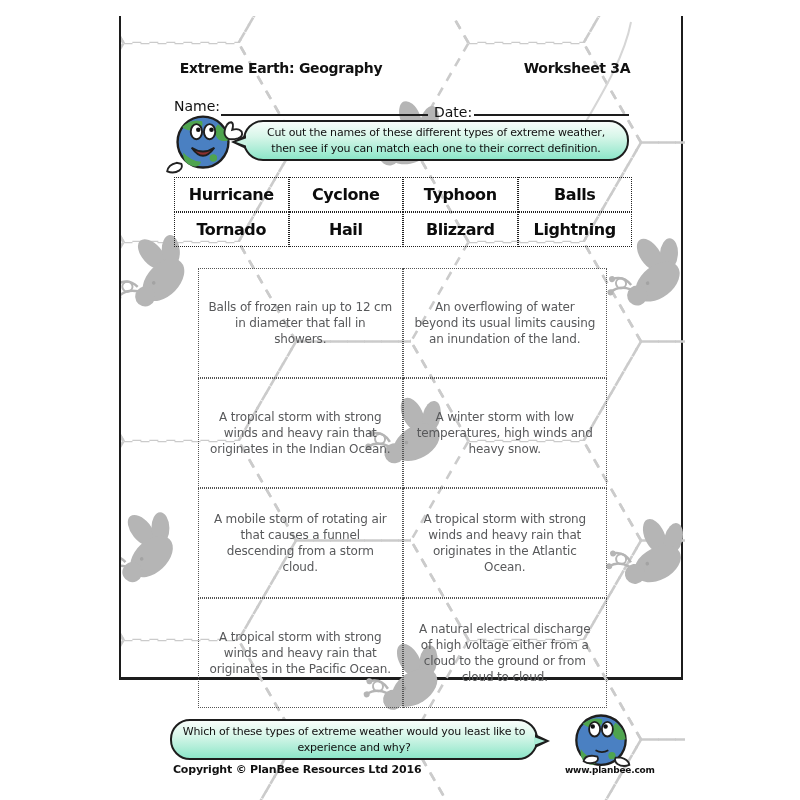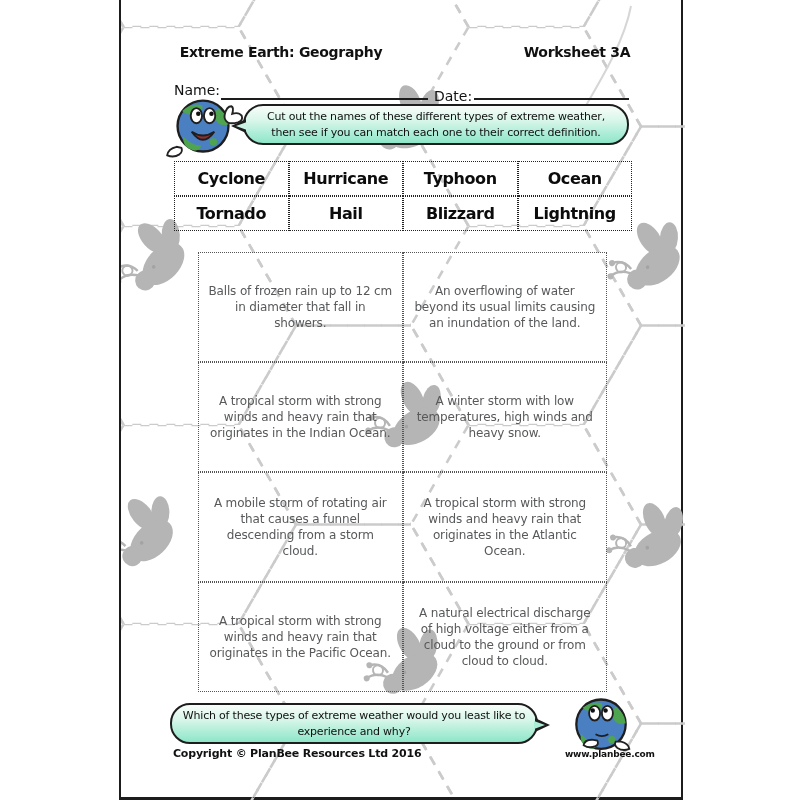--- a/index.html
+++ b/index.html
@@ -1,21 +1,21 @@
 <!DOCTYPE html>
 <html><head>
 <meta charset="utf-8">
 <style>
   html,body{margin:0;padding:0;}
   body{
     width:800px;height:800px;position:relative;background:#ffffff;
     font-family:"DejaVu Sans", sans-serif;overflow:hidden;
   }
   .page{
-    position:absolute;left:119px;top:0;width:564px;height:800px;
+    position:absolute;left:119px;top:16px;width:564px;height:664px;
     background:#ffffff;box-sizing:border-box;
     border-left:2px solid #1c1c1c;border-right:2px solid #1c1c1c;border-bottom:3px solid #1c1c1c;
   }
   .bg-svg{position:absolute;left:0;top:0;z-index:0;}
   .abs{position:absolute;z-index:2;}
 
   .title{
     left:40px;top:44px;width:240px;text-align:center;
     font-weight:700;font-size:14px;letter-spacing:-0.3px;color:#111;
   }
@@ -143,24 +143,24 @@
       <path d="M30,40 Q42,57 54,40 Q42,48 30,40 Z" fill="#8c3030" stroke="#1e1e1e" stroke-width="2"></path>
       <path d="M65,22 q2,-9 7,-9 q3,1 1,8 q7,-2 10,2 q2,5 -4,7 q-7,2 -11,0 q-4,-3 -3,-8 z" fill="#ffffff" stroke="#222" stroke-width="2"></path>
     </svg>
   </div>
 
   <div class="bubble tail-left" style="left:122px;top:104px;width:386px;height:41px;">
     <span>Cut out the names of these different types of extreme weather, then see if you can match each one to their correct definition.</span>
   </div>
 
   <div class="abs word-grid">
+    <div class="word-cell">Hurricane</div>
     <div class="word-cell">Cyclone</div>
-    <div class="word-cell">Hurricane</div>
     <div class="word-cell">Typhoon</div>
-    <div class="word-cell">Ocean</div>
+    <div class="word-cell">Balls</div>
     <div class="word-cell">Tornado</div>
     <div class="word-cell">Hail</div>
     <div class="word-cell">Blizzard</div>
     <div class="word-cell">Lightning</div>
   </div>
 
   <div class="abs def-grid">
     <div class="def-cell">Balls of frozen rain up to 12 cm in diameter that fall in showers.</div>
     <div class="def-cell">An overflowing of water beyond its usual limits causing an inundation of the land.</div>
     <div class="def-cell">A tropical storm with strong winds and heavy rain that originates in the Indian Ocean.</div>

